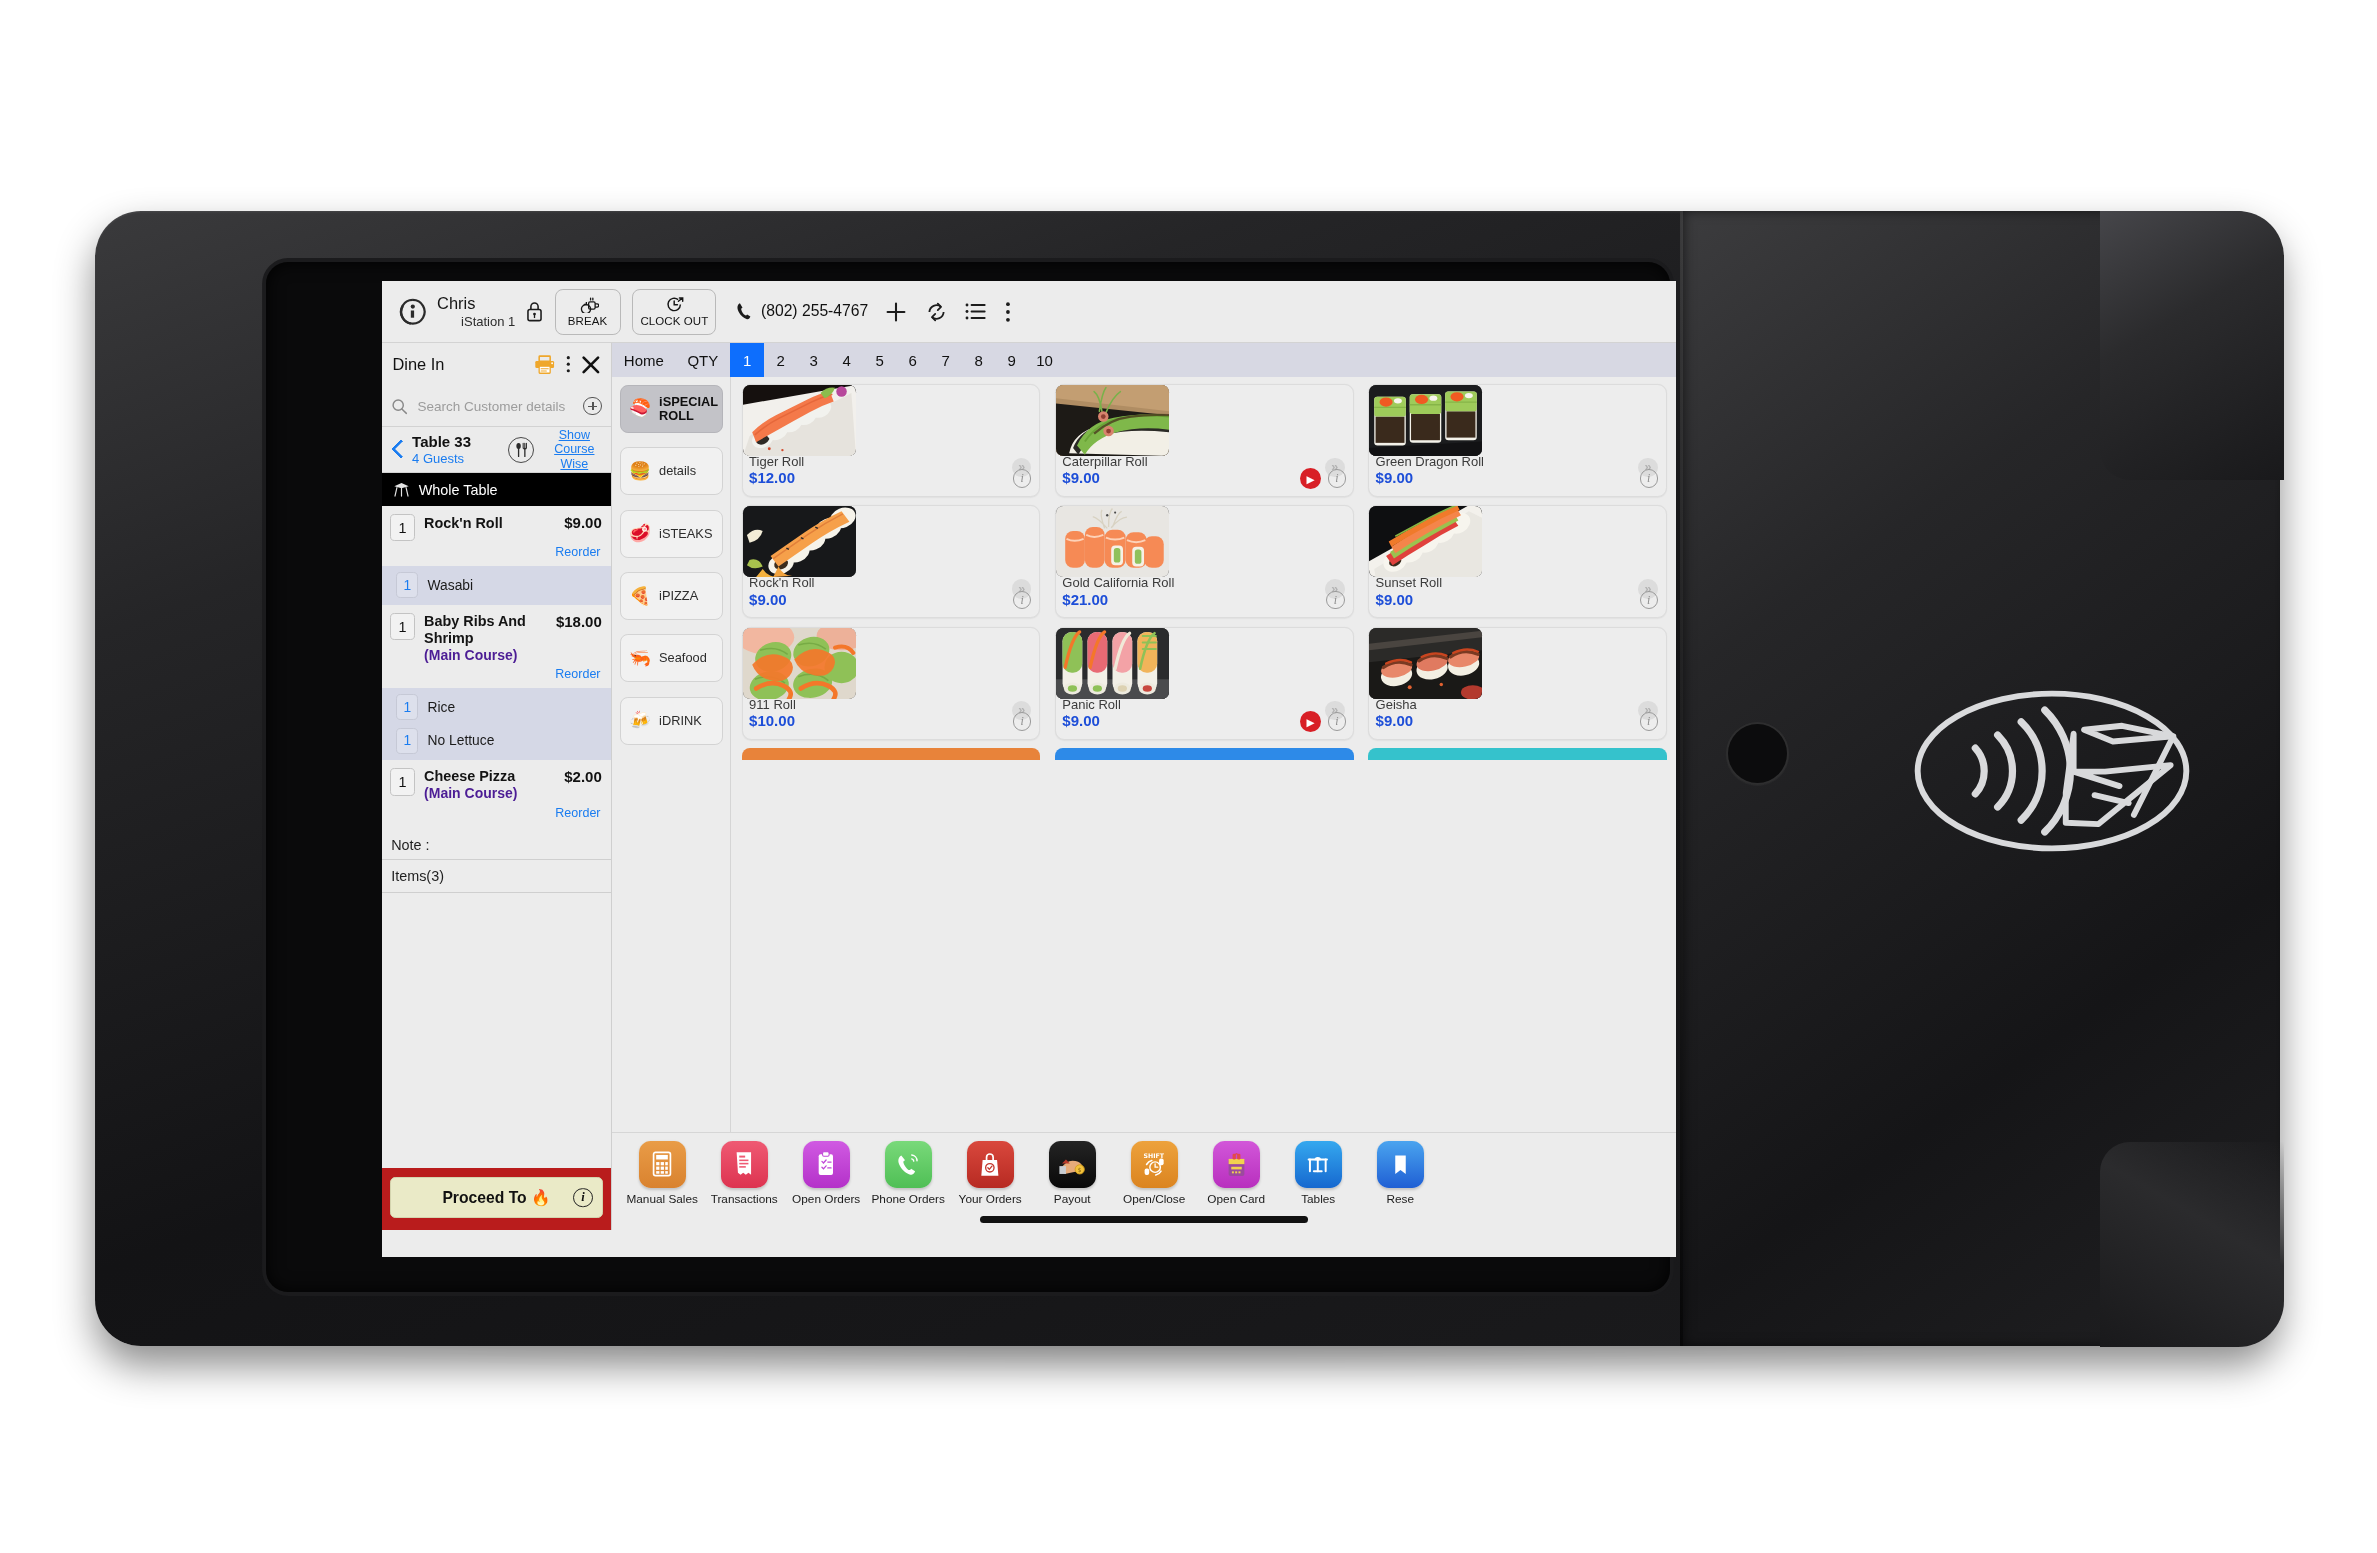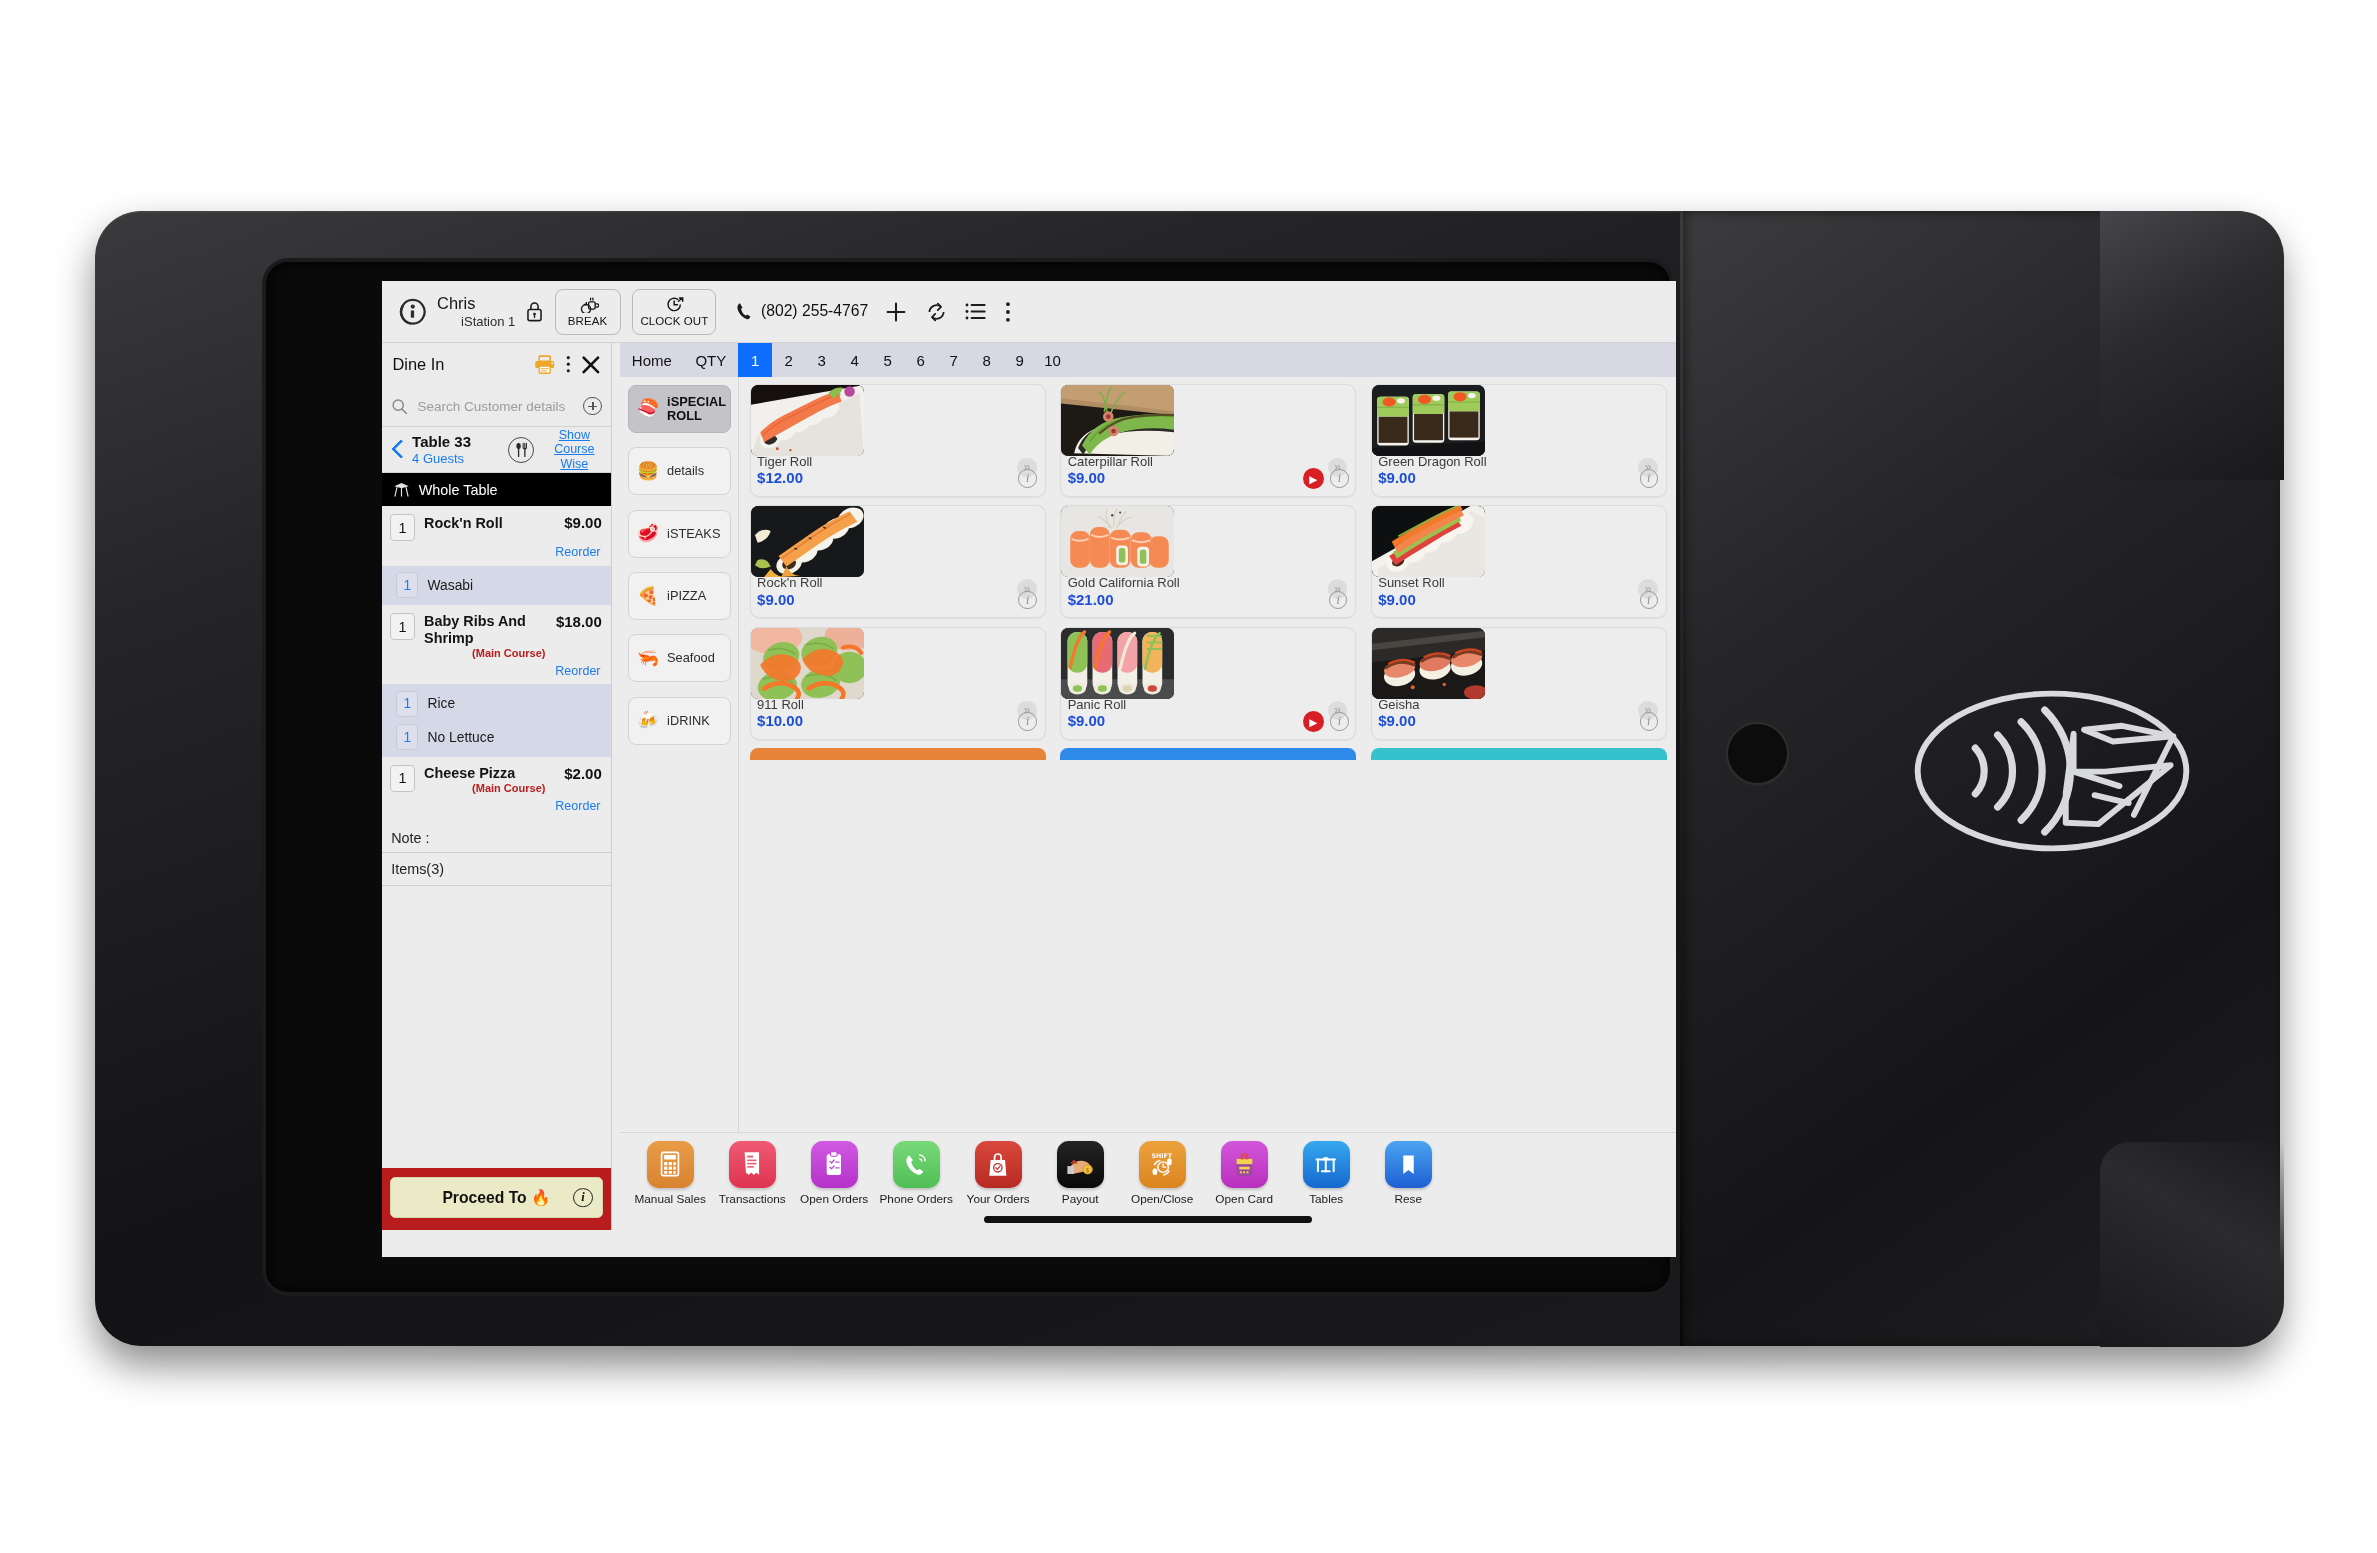--- a/index.html
+++ b/index.html
@@ -103,21 +103,21 @@
   .searchwrap { flex: 1; display: flex; align-items: center; gap: 11.8px; margin-left: 17px; position: relative; }
   .searchwrap .ln { position: absolute; left: 30px; right: 14.4px; bottom: -3.9px; height: 1px; background: #c9c9c9; }
   .search-input {
     flex: 1; border: none; outline: none; background: transparent;
     font-size: 16.4px; font-family: inherit; color: #2b2b2b; padding: 3.9px 0;
   }
   .search-input::placeholder { color: #9c9c9c; }
   .hdr-icons { display: flex; align-items: center; gap: 18.4px; margin-left: 17px; margin-right: 3.9px; }
 
   
-  .body-split { display: flex; height: calc(976px - 26px - 63px); gap: 8px; }
+  .body-split { display: flex; height: calc(976px - 26px - 63px); }
 
   
   .order-panel {
     width: 230px; background: #ebebeb; border-right: 0.7px solid #cfcfcf;
     display: flex; flex-direction: column;
   }
   .op-head { height: 43px; display: flex; align-items: center; padding: 0 10.5px 0 10.5px; gap: 9.2px; }
   .op-head .title { font-size: 16.4px; color: #111; }
   .op-head .sp { margin-left: auto; }
   .op-search {
@@ -165,21 +165,21 @@
 
   .oi-row { padding: 7.9px 9.2px 5.2px 7.9px; background: #ececec; position: relative; }
   .oi-top { display: flex; align-items: flex-start; gap: 9.2px; }
   .qty-box {
     width: 25px; height: 27.6px; border: 0.8px solid #c3c3c3; border-radius: 4.6px;
     background: #f2f2f2; display: flex; align-items: center; justify-content: center;
     font-size: 14.4px; color: #111; flex: none;
   }
   .oi-name { flex: 1; line-height: 1.18; }
   .oi-name .nm { font-size: 14.4px; font-weight: 700; color: #141414; }
-  .oi-name .course { font-size: 11px; color: #b91c1c; font-weight: 700; margin-left: 48px; }
+  .oi-name .course { font-size: 14px; color: #4c1d95; font-weight: 700; }
   .oi-price { font-size: 15px; font-weight: 700; color: #111; white-space: nowrap; }
   .reorder { text-align: right; font-size: 12.5px; color: #1a7cf0; padding: 3.9px 1.3px 1.3px 0; }
 
   .mod-group { background: #d5d8e6; padding: 2.6px 0; }
   .mod-row { display: flex; align-items: center; gap: 9.2px; padding: 3.9px 9.2px 3.9px 14.4px; }
   .mod-qty {
     width: 22px; height: 26px; border: 0.8px solid #c6c9d6; border-radius: 4.6px;
     background: #dde0ec; display: flex; align-items: center; justify-content: center;
     font-size: 13.8px; color: #1a7cf0; flex: none;
   }

